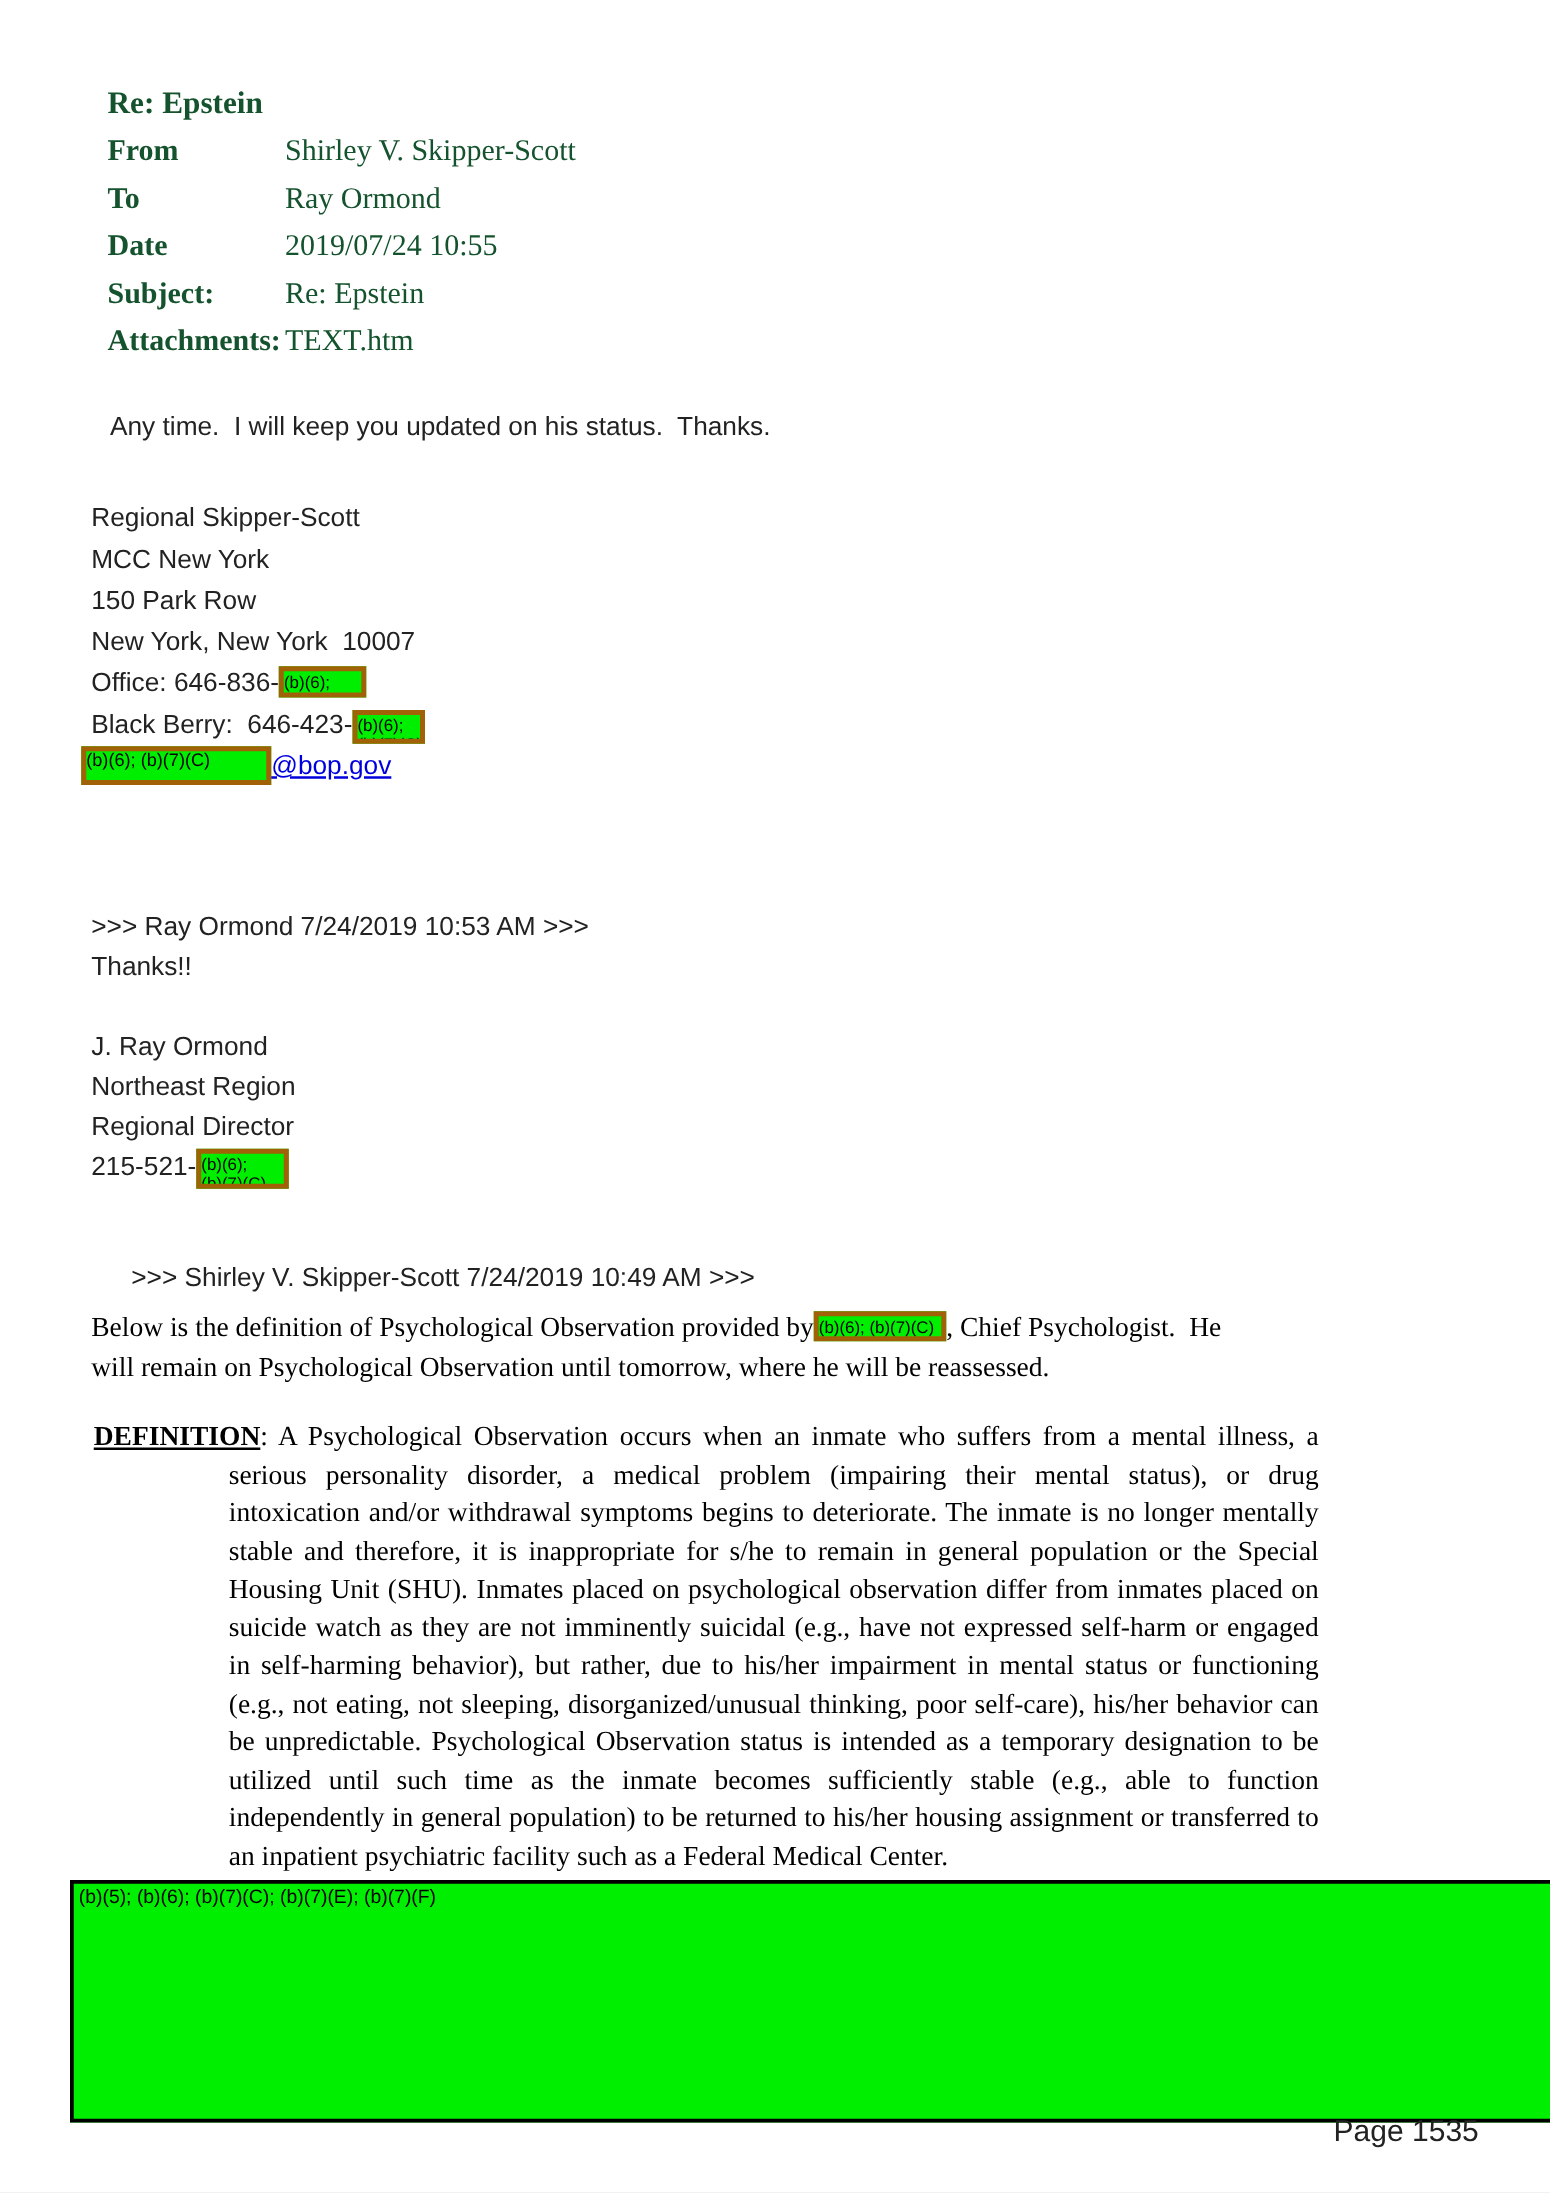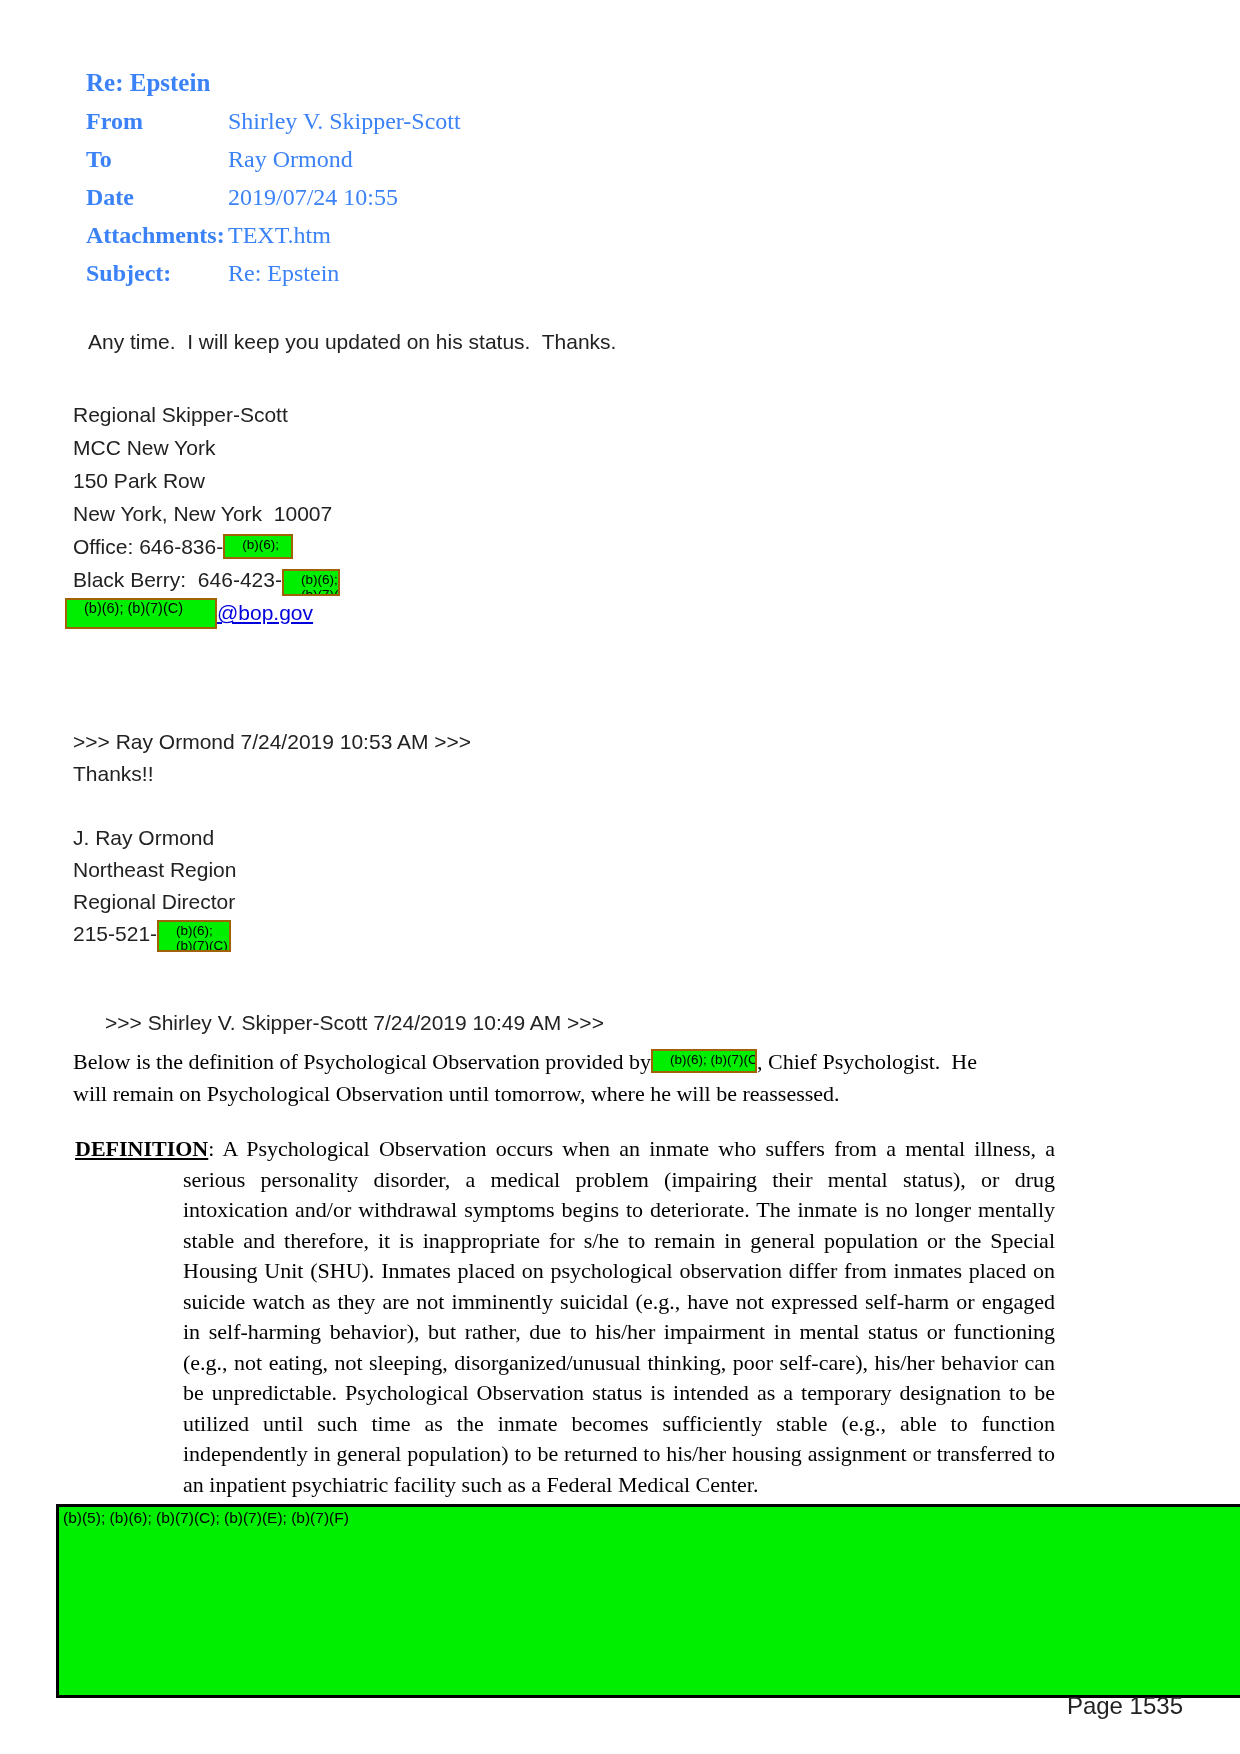--- a/index.html
+++ b/index.html
@@ -7,21 +7,21 @@
     position:relative;
     width:1240px;height:1754px;
     background:#ffffff;
     overflow:hidden;
     font-family:"Liberation Sans","DejaVu Sans",sans-serif;
     color:#1a1a1a;
   }
   .pre{white-space:pre-wrap;}
 
   
-  .hdr{position:absolute;left:86px;top:64px;font-family:"Liberation Serif","DejaVu Serif",serif;color:#3b82f6;}
+  .hdr{position:absolute;left:86px;top:64px;font-family:"Liberation Serif","DejaVu Serif",serif;color:#14532d;}
   .hdr .title{font-size:25px;font-weight:bold;line-height:38px;}
   .hdr .row{line-height:38px;font-size:24px;}
   .hdr .lbl{display:inline-block;width:142px;font-weight:bold;}
   .hdr .val{display:inline-block;}
 
   
   .intro{position:absolute;left:88px;top:330px;font-size:21px;color:#222;}
   .sig{position:absolute;left:73px;top:398px;font-size:21px;line-height:33px;color:#222;}
   .q1{position:absolute;left:73px;top:726px;font-size:21px;line-height:32px;color:#222;}
   .q1 .blank{height:32px;}
@@ -36,25 +36,25 @@
     font-size:22px;line-height:30.5px;
     text-align:justify;
     padding-left:108px;text-indent:-108px;box-sizing:border-box;
   }
   .def .term{font-weight:bold;text-decoration:underline;}
 
   
   .redact{
     display:inline-block;box-sizing:border-box;
     background:var(--green,#00ee00);
-    border:2px solid #a16207;
+    border:4px solid #a16207;
     color:#000;overflow:hidden;
     font-family:"Liberation Sans","DejaVu Sans",sans-serif;
     font-size:13.5px;line-height:15px;
-    padding:1px 17px;text-align:left;
+    padding:1px 0;text-align:left;
   }
   .redact .rline{display:block;white-space:nowrap;}
   .r-office{width:70px;height:25px;vertical-align:-5px;}
   .r-bb{width:58px;height:27px;vertical-align:-9px;}
   .r-email{width:152px;height:31px;vertical-align:-9px;margin-left:-8px;font-size:14.5px;}
   .r-phone{width:74px;height:32px;vertical-align:-11px;}
   .r-inline{width:106px;height:24px;vertical-align:-4px;}
 
   .link{color:var(--blue,#0000dd);text-decoration:underline;cursor:pointer;}
 
@@ -79,24 +79,24 @@
     <div class="row">
       <span class="lbl">From</span><span class="val">Shirley V. Skipper-Scott</span>
     </div>
     <div class="row">
       <span class="lbl">To</span><span class="val">Ray Ormond</span>
     </div>
     <div class="row">
       <span class="lbl">Date</span><span class="val">2019/07/24 10:55</span>
     </div>
     <div class="row">
-      <span class="lbl">Attachments:</span><span class="val">TEXT.htm</span>
+      <span class="lbl">Subject:</span><span class="val">Re: Epstein</span>
     </div>
     <div class="row">
-      <span class="lbl">Subject:</span><span class="val">Re: Epstein</span>
+      <span class="lbl">Attachments:</span><span class="val">TEXT.htm</span>
     </div>
   </section>
 
   <div class="intro pre">Any time.  I will keep you updated on his status.  Thanks.</div>
 
   <section class="sig">
     <div>Regional Skipper-Scott</div>
     <div>MCC New York</div>
     <div>150 Park Row</div>
     <div class="pre">New York, New York  10007</div>

